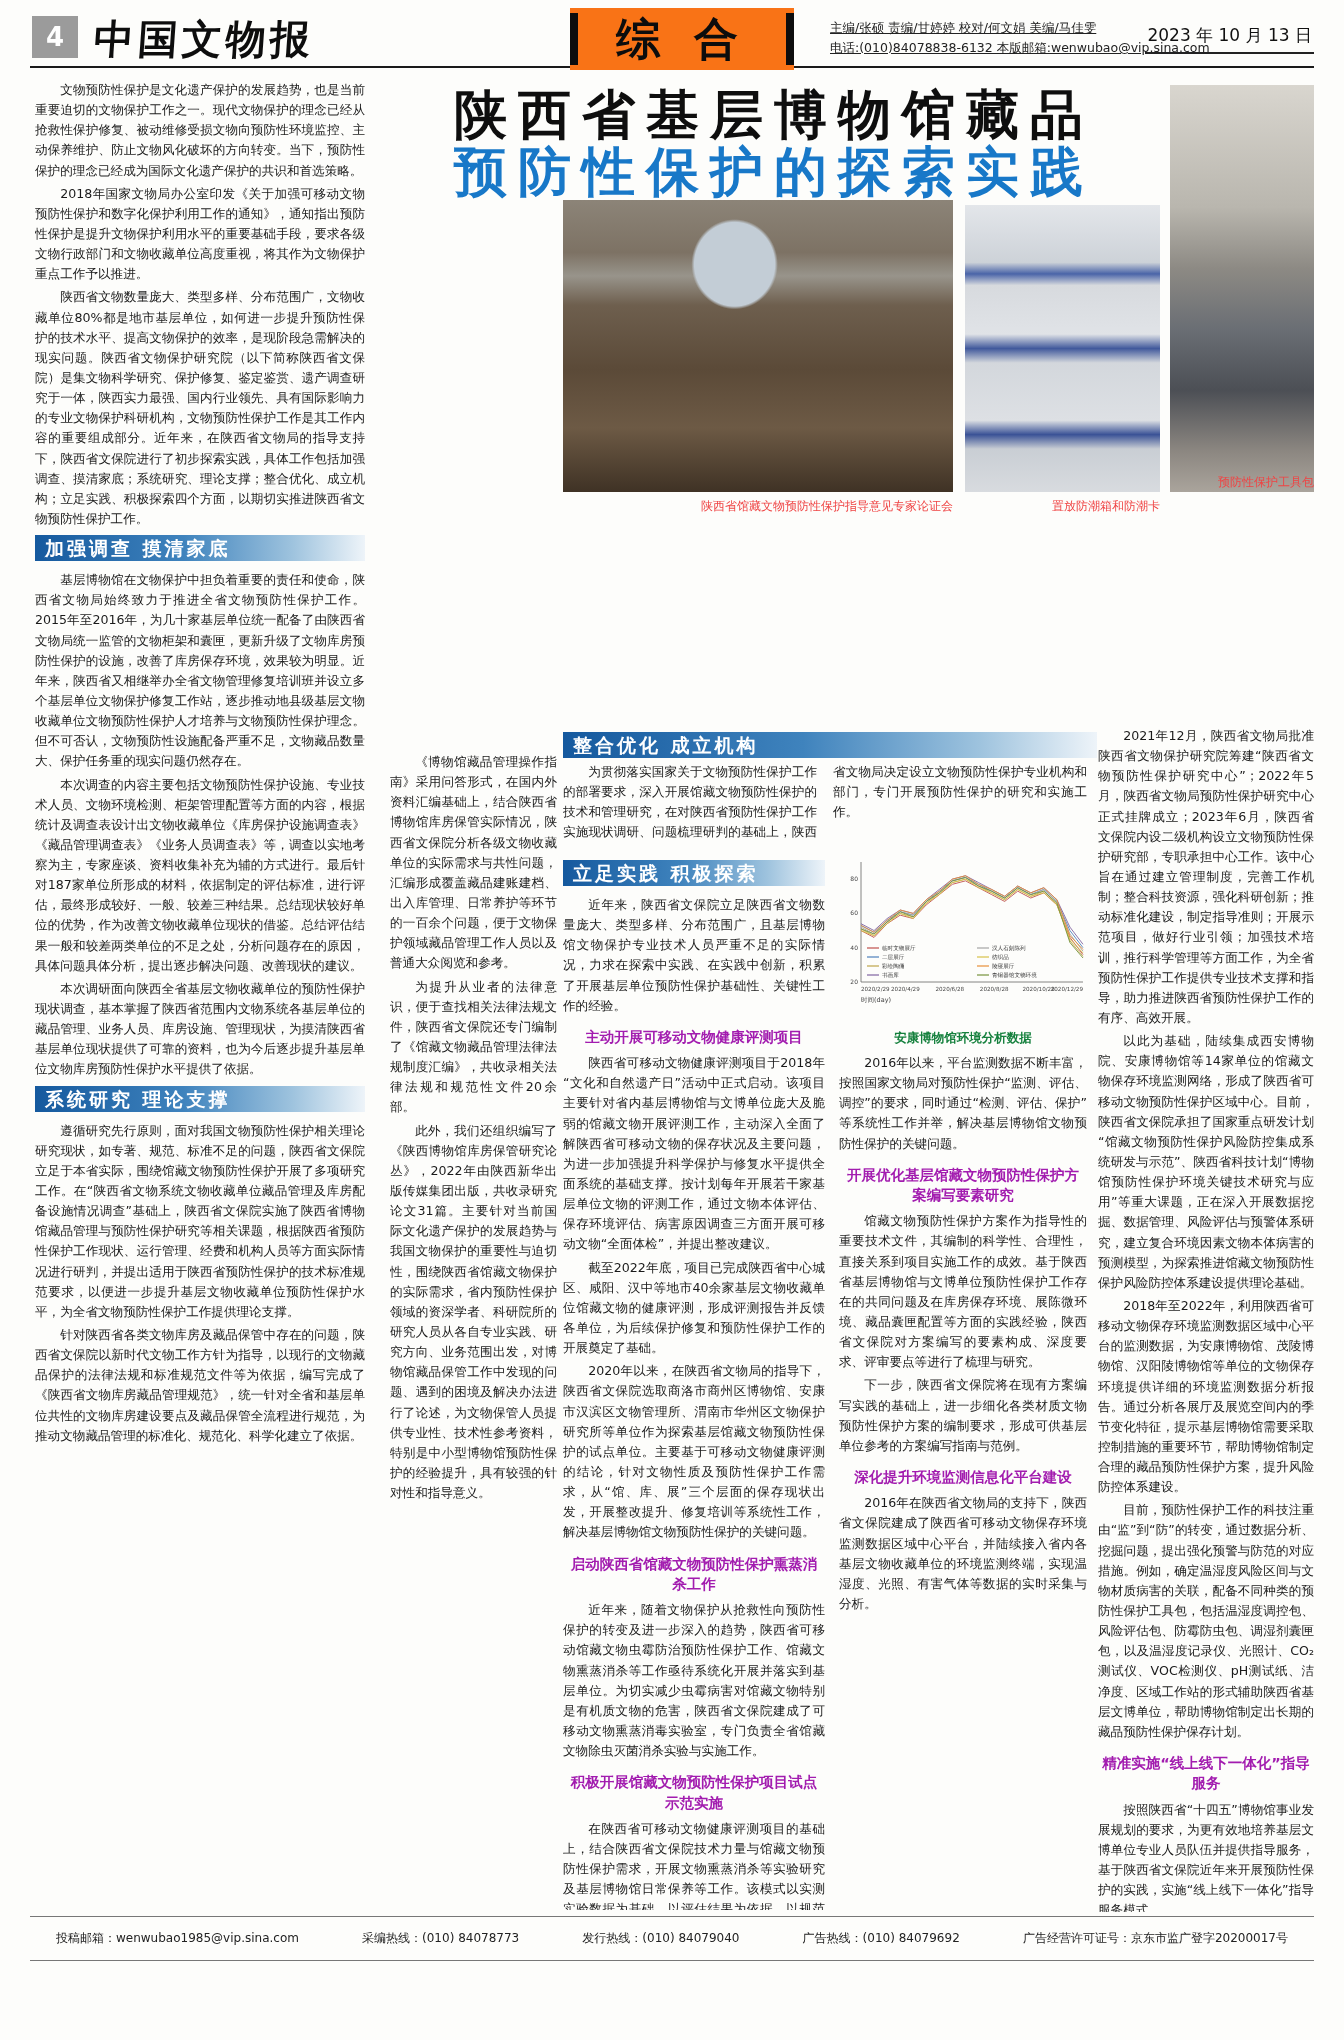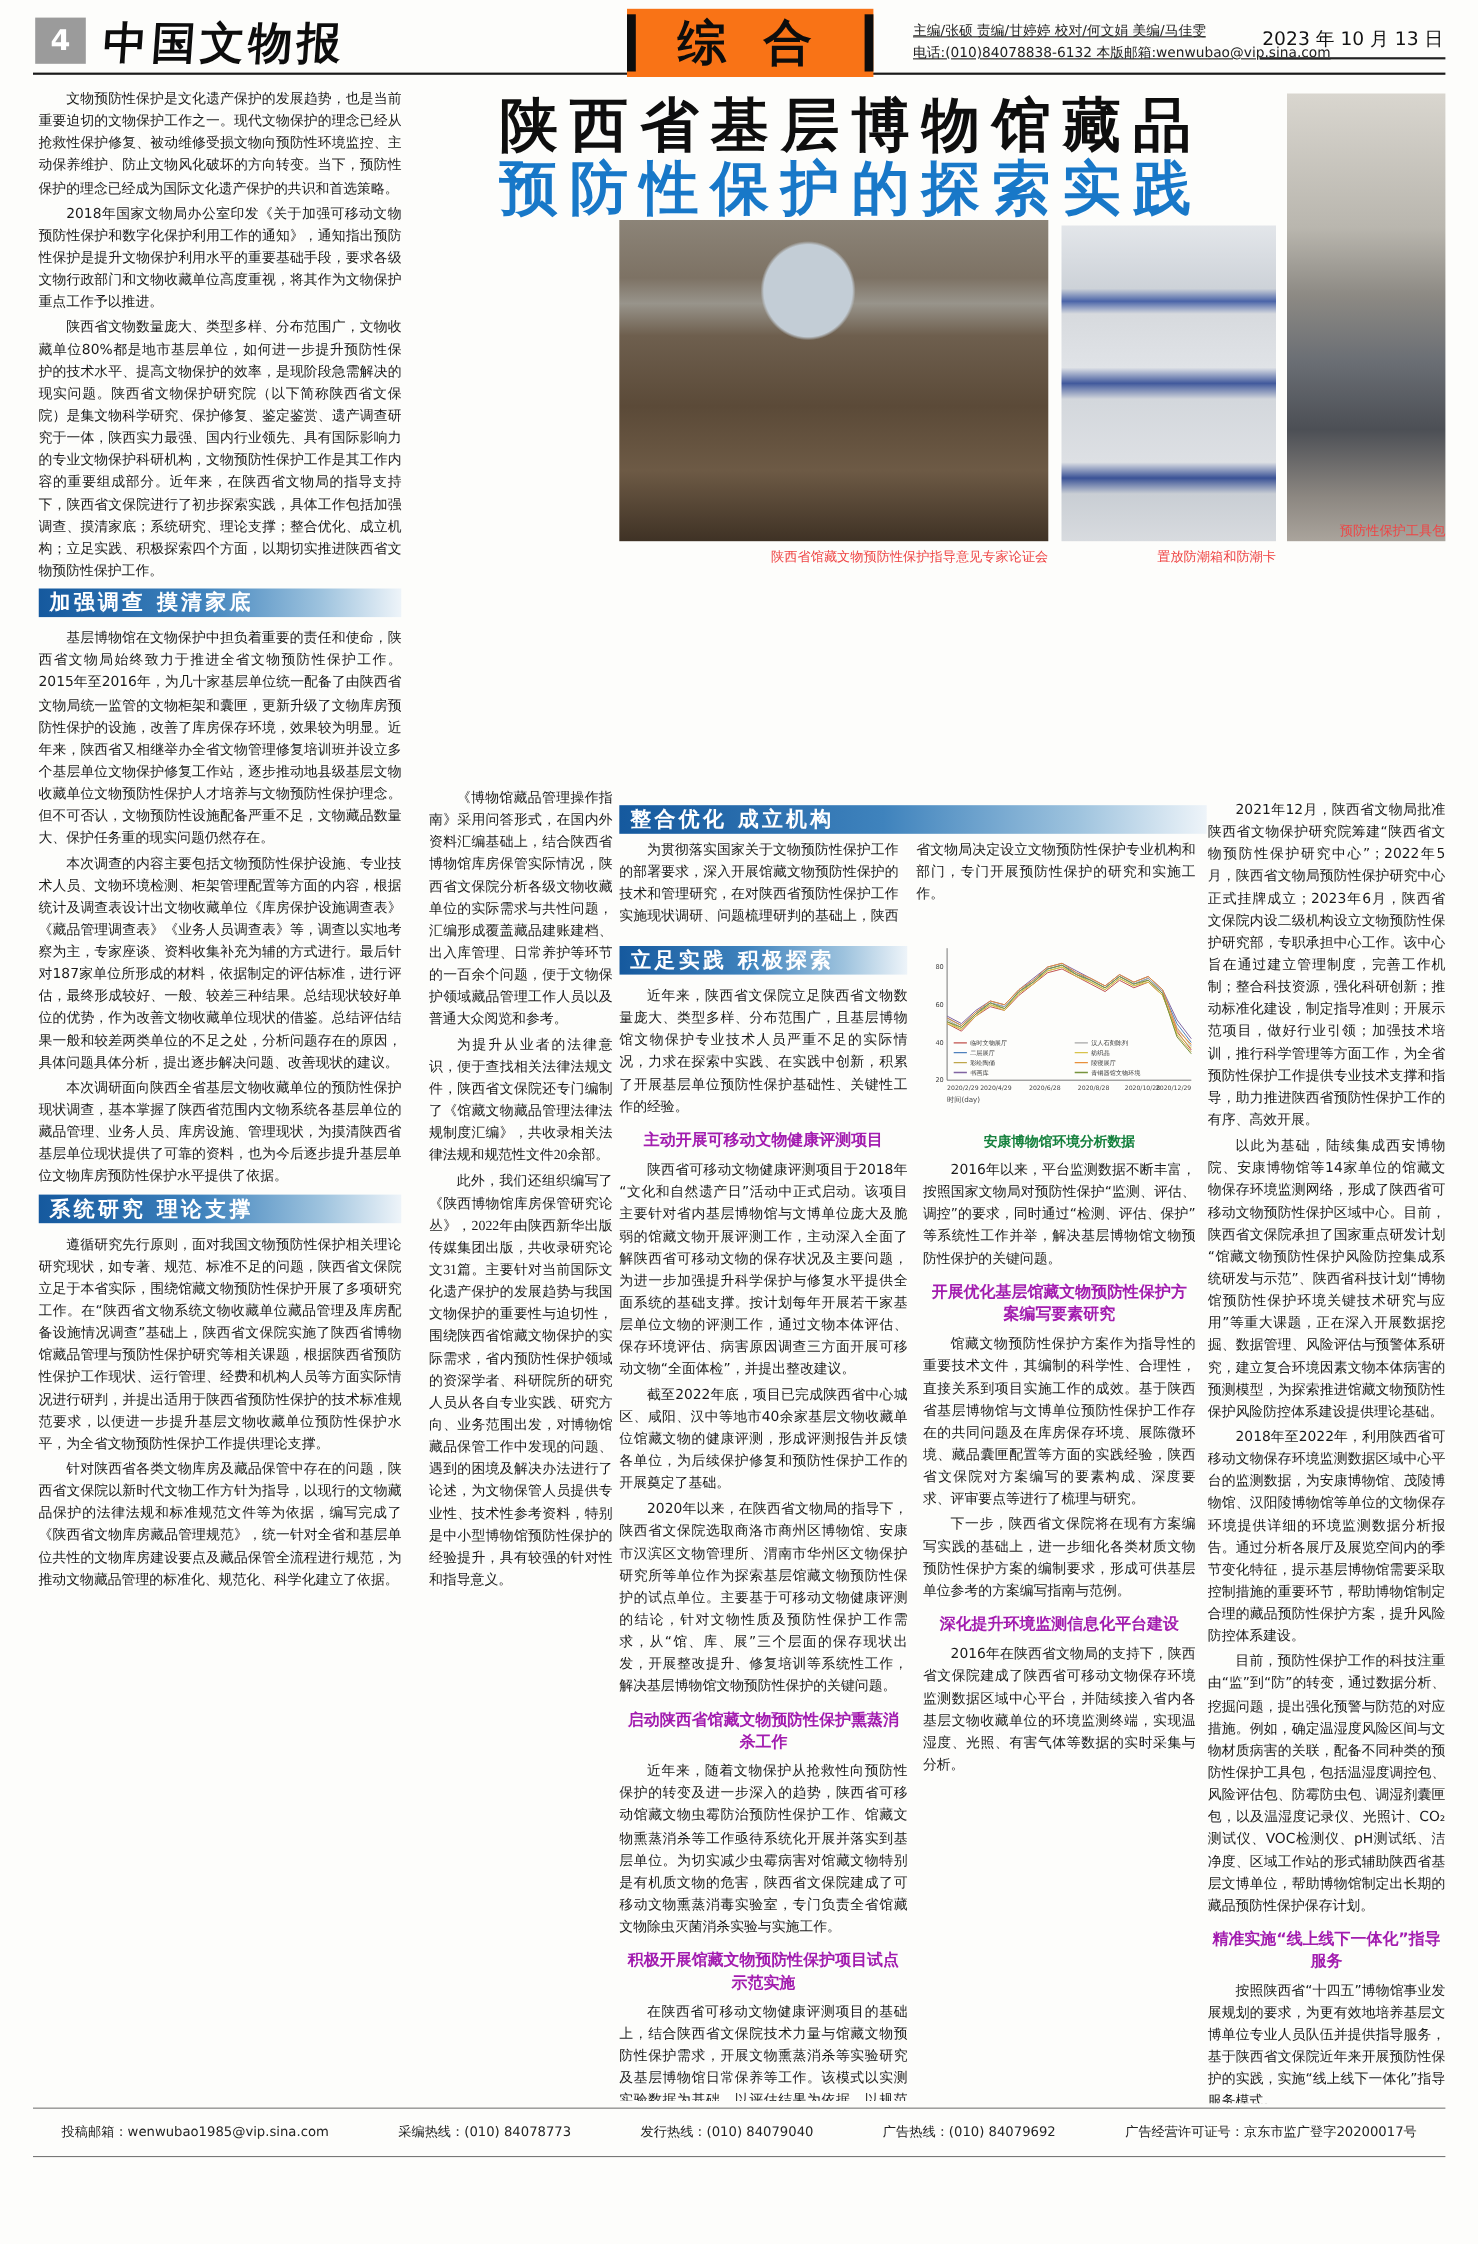--- a/index.html
+++ b/index.html
@@ -43,21 +43,21 @@
   #row2{position:absolute;left:390px;top:535px;width:924px;height:176px;display:flex;gap:9px;}
   #row2 .cell{display:flex;flex-direction:column;}
   #row2 .photo{flex:1;}
   #row2 .pcap{height:20px;line-height:20px;}
   
   #bar3{position:absolute;left:563px;top:726px;width:524px;}
   #sec3text{position:absolute;left:563px;top:762px;width:524px;height:86px;column-count:2;column-gap:16px;overflow:hidden;}
   #colB{left:563px;top:854px;width:262px;height:1056px;}
   #colC{left:839px;top:854px;width:248px;height:1056px;}
   #colD{left:1098px;top:726px;width:216px;height:1186px;}
-  #colA{left:390px;top:715px;width:167px;height:1186px;font-family:Liberation Serif, serif;}
+  #colA{left:390px;top:752px;width:167px;height:1186px;}
   #colL{left:35px;top:80px;width:330px;height:1832px;}
   
   .chartbox{margin:0 0 6px;}
   .chart-caption{font-size:12.5px;font-weight:bold;text-align:center;color:#15803d;margin-top:0;}
   
   #ftr{position:absolute;left:30px;top:1916px;width:1284px;height:45px;border-top:1px solid #777;border-bottom:1px solid #777;
        display:flex;align-items:center;justify-content:space-between;padding:0 26px;box-sizing:border-box;
        font-size:12px;color:#222;}
 </style>
 </head>

